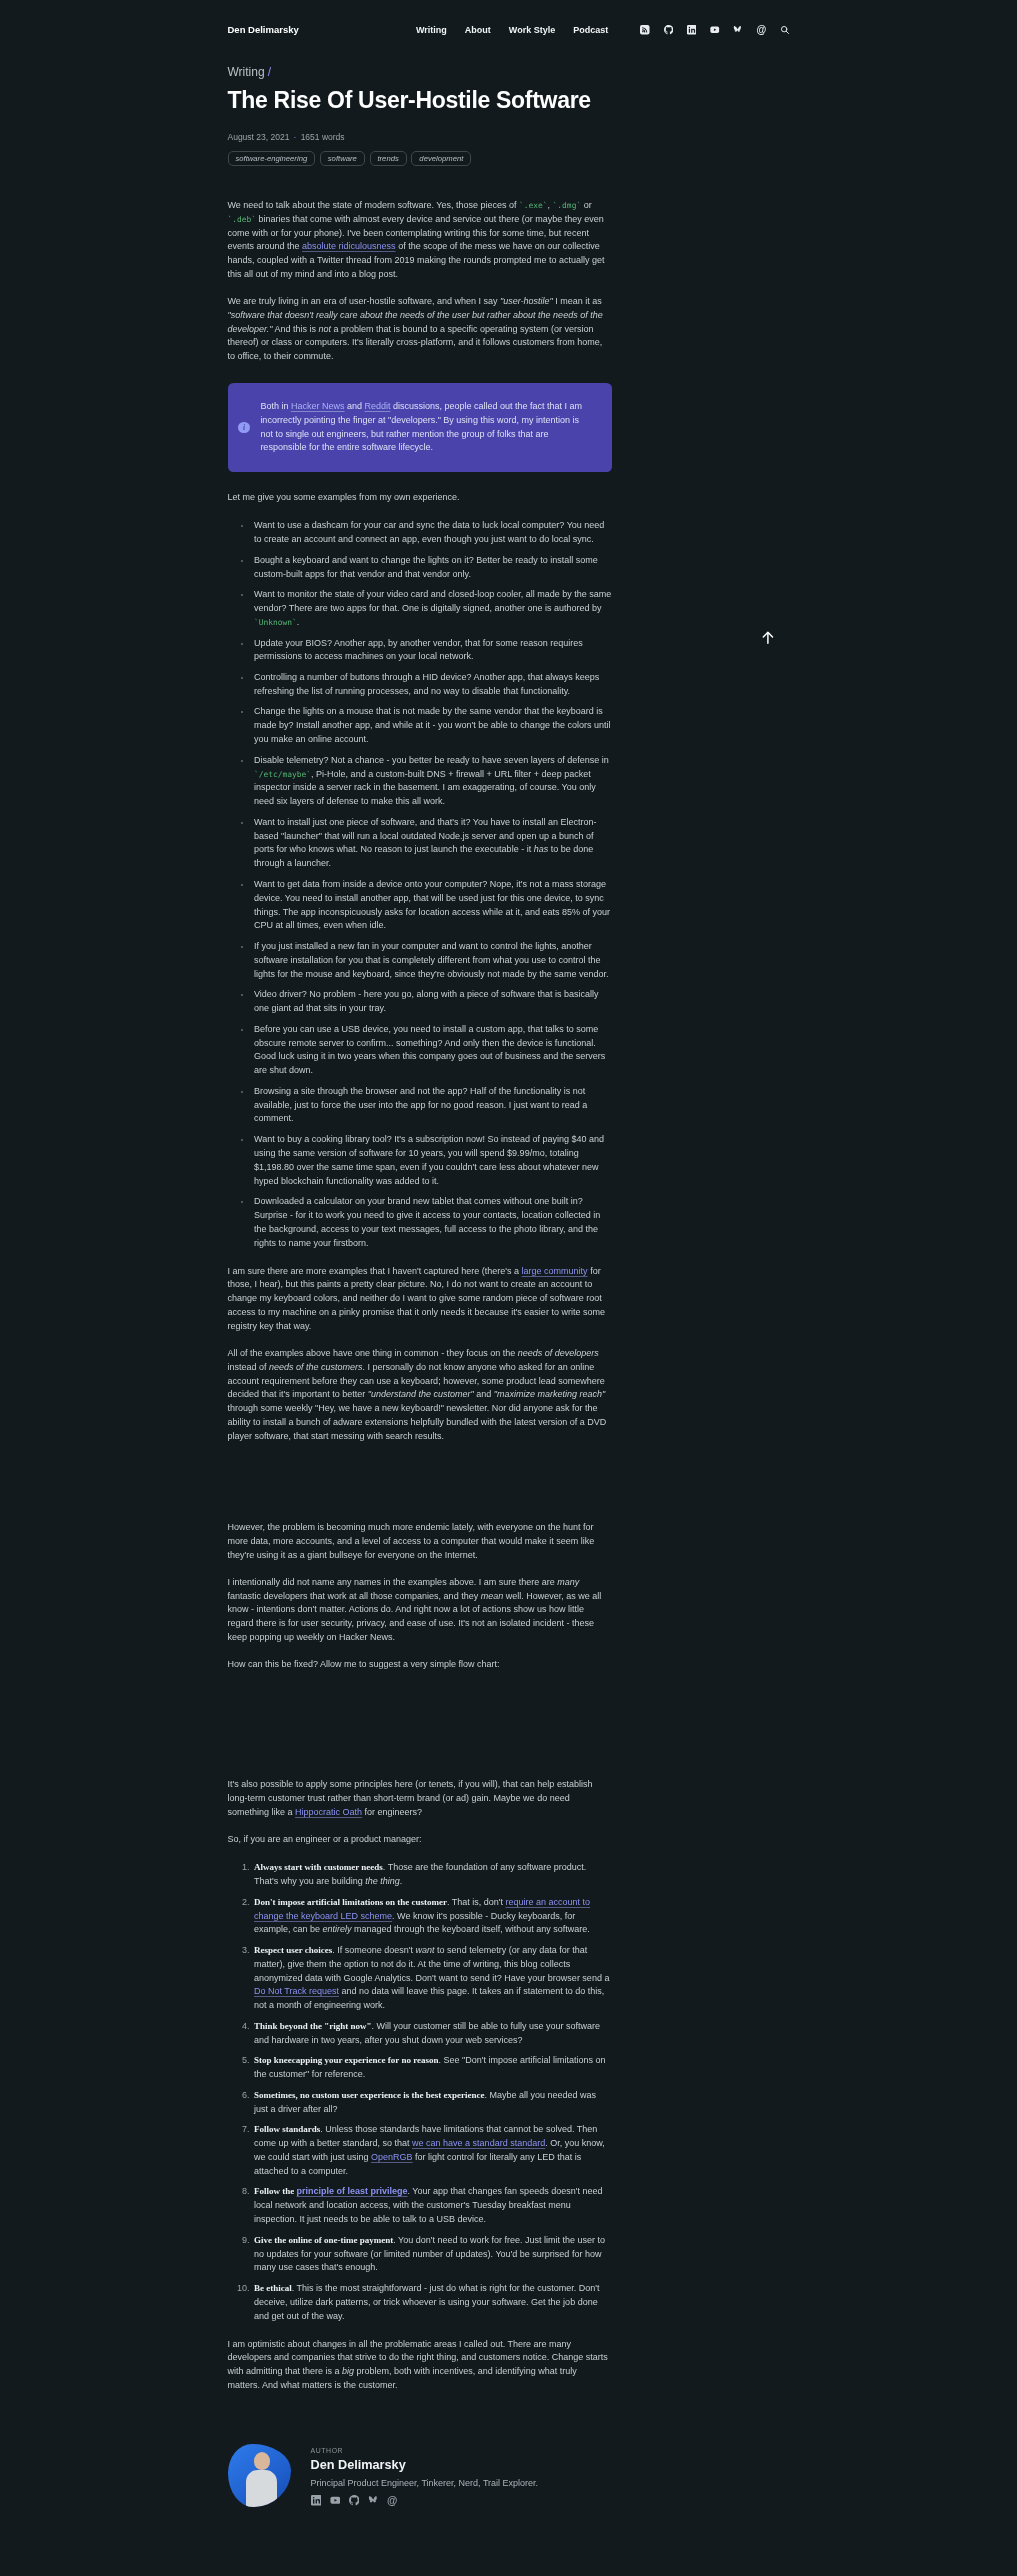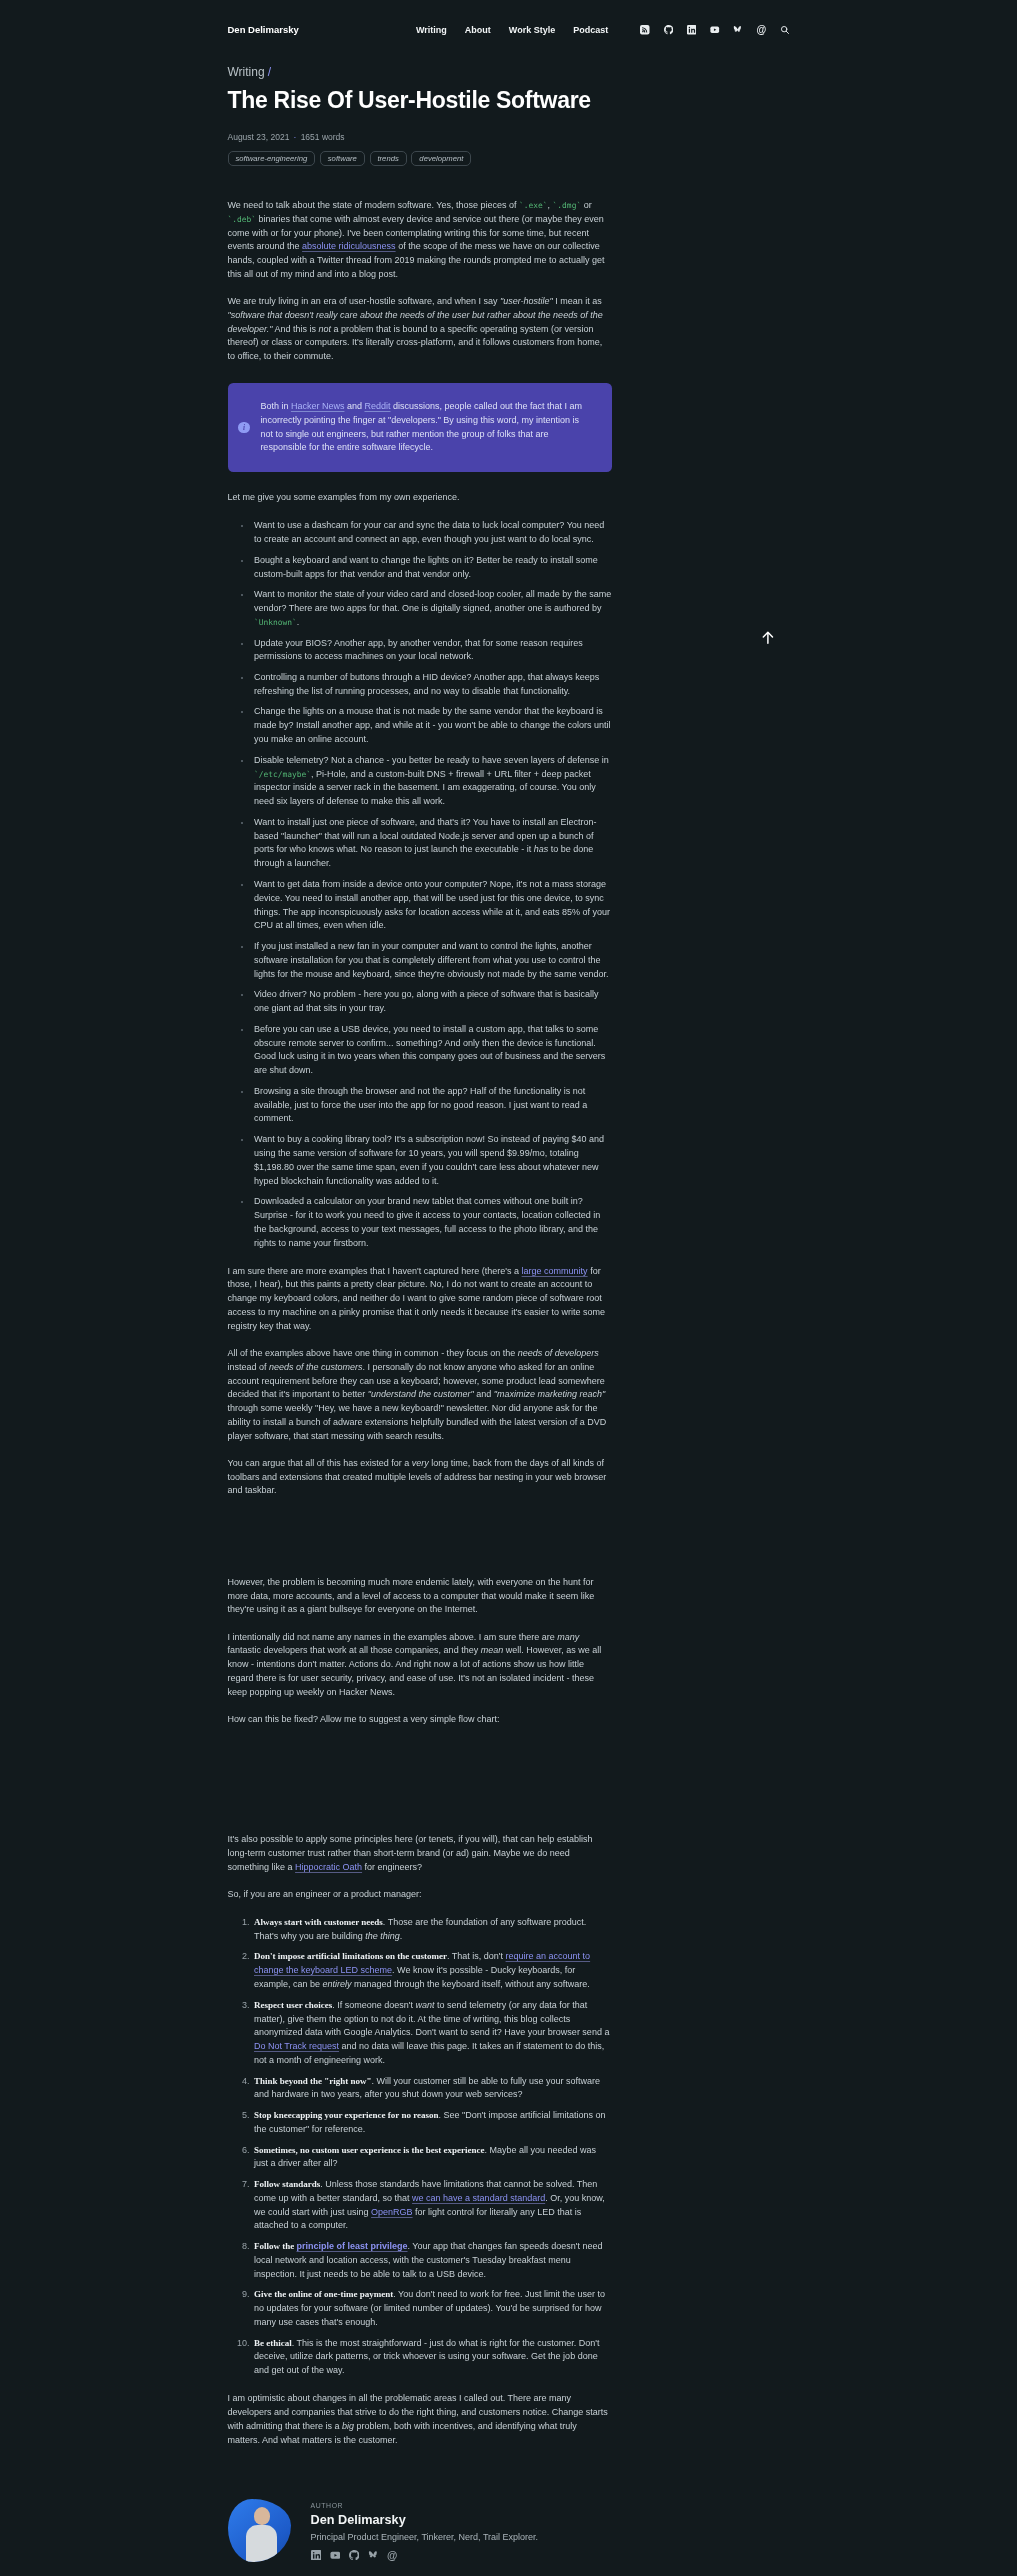--- a/index.html
+++ b/index.html
@@ -169,21 +169,20 @@
         <li><span>Want to get data from inside a device onto your computer? Nope, it's not a mass storage device. You need to install another app, that will be used just for this one device, to sync things. The app inconspicuously asks for location access while at it, and eats 85% of your CPU at all times, even when idle.</span></li>
         <li><span>If you just installed a new fan in your computer and want to control the lights, another software installation for you that is completely different from what you use to control the lights for the mouse and keyboard, since they're obviously not made by the same vendor.</span></li>
         <li><span>Video driver? No problem - here you go, along with a piece of software that is basically one giant ad that sits in your tray.</span></li>
         <li><span>Before you can use a USB device, you need to install a custom app, that talks to some obscure remote server to confirm... something? And only then the device is functional. Good luck using it in two years when this company goes out of business and the servers are shut down.</span></li>
         <li><span>Browsing a site through the browser and not the app? Half of the functionality is not available, just to force the user into the app for no good reason. I just want to read a comment.</span></li>
         <li><span>Want to buy a cooking library tool? It's a subscription now! So instead of paying $40 and using the same version of software for 10 years, you will spend $9.99/mo, totaling $1,198.80 over the same time span, even if you couldn't care less about whatever new hyped blockchain functionality was added to it.</span></li>
         <li><span>Downloaded a calculator on your brand new tablet that comes without one built in? Surprise - for it to work you need to give it access to your contacts, location collected in the background, access to your text messages, full access to the photo library, and the rights to name your firstborn.</span></li>
       </ul>
       <p><span>I am sure there are more examples that I haven't captured here (there's a </span><a href="#" class="link">large community</a><span> for those, I hear), but this paints a pretty clear picture. No, I do not want to create an account to change my keyboard colors, and neither do I want to give some random piece of software root access to my machine on a pinky promise that it only needs it because it's easier to write some registry key that way.</span></p>
       <p><span>All of the examples above have one thing in common - they focus on the </span><em>needs of developers</em><span> instead of </span><em>needs of the customers</em><span>. I personally do not know anyone who asked for an online account requirement before they can use a keyboard; however, some product lead somewhere decided that it's important to better </span><em>"understand the customer"</em><span> and </span><em>"maximize marketing reach"</em><span> through some weekly "Hey, we have a new keyboard!" newsletter. Nor did anyone ask for the ability to install a bunch of adware extensions helpfully bundled with the latest version of a DVD player software, that start messing with search results.</span></p>
-      <p><span>You can argue that all of this has existed for a </span><em>very</em><span> long time, back from the days of all kinds of toolbars and extensions that created multiple levels of address bar nesting in your web browser and taskbar.</span></p>
       <div class="section-break"></div>
       <p><span>However, the problem is becoming much more endemic lately, with everyone on the hunt for more data, more accounts, and a level of access to a computer that would make it seem like they're using it as a giant bullseye for everyone on the Internet.</span></p>
       <p><span>I intentionally did not name any names in the examples above. I am sure there are </span><em>many</em><span> fantastic developers that work at all those companies, and they </span><em>mean</em><span> well. However, as we all know - intentions don't matter. Actions do. And right now a lot of actions show us how little regard there is for user security, privacy, and ease of use. It's not an isolated incident - these keep popping up weekly on Hacker News.</span></p>
       <p><span>How can this be fixed? Allow me to suggest a very simple flow chart:</span></p>
       <div class="figure-placeholder"></div>
       <p><span>It's also possible to apply some principles here (or tenets, if you will), that can help establish long-term customer trust rather than short-term brand (or ad) gain. Maybe we do need something like a </span><a href="#" class="link">Hippocratic Oath</a><span> for engineers?</span></p>
       <p><span>So, if you are an engineer or a product manager:</span></p>
       <ol>
         <li><strong>Always start with customer needs</strong><span>. Those are the foundation of any software product. That's why you are building </span><em>the thing</em><span>.</span></li>
         <li><strong>Don't impose artificial limitations on the customer</strong><span>. That is, don't </span><a href="#" class="link">require an account to change the keyboard LED scheme</a><span>. We know it's possible - Ducky keyboards, for example, can be </span><em>entirely</em><span> managed through the keyboard itself, without any software.</span></li>

